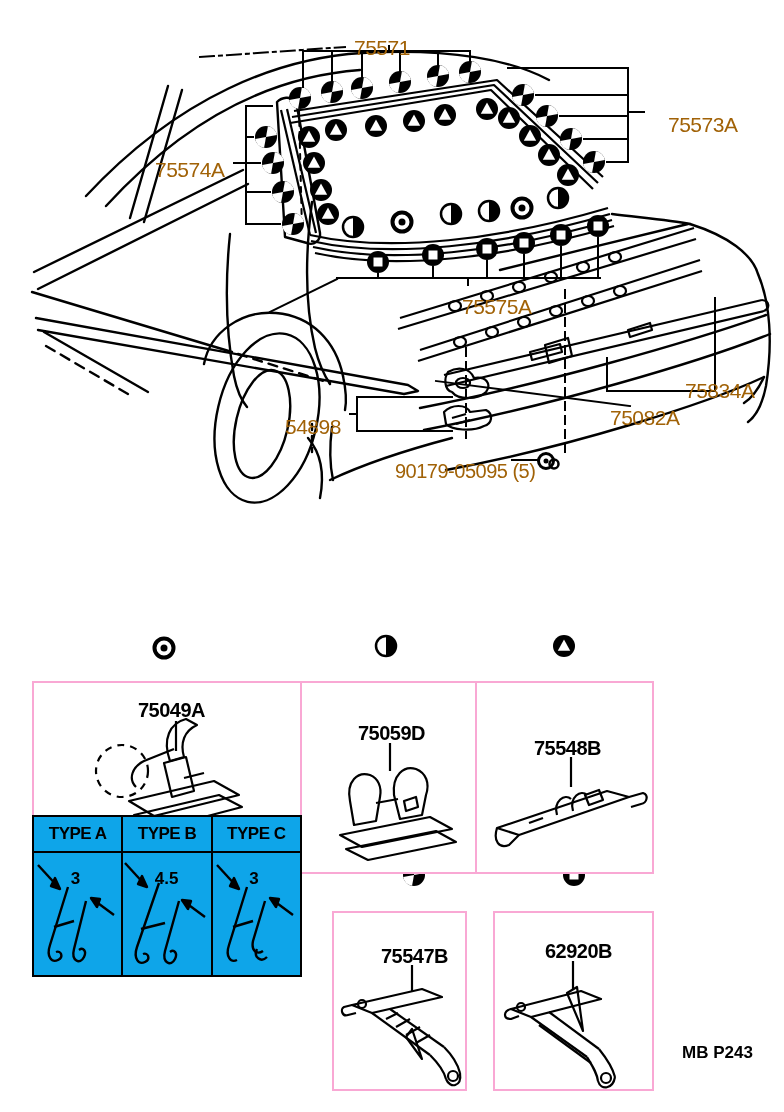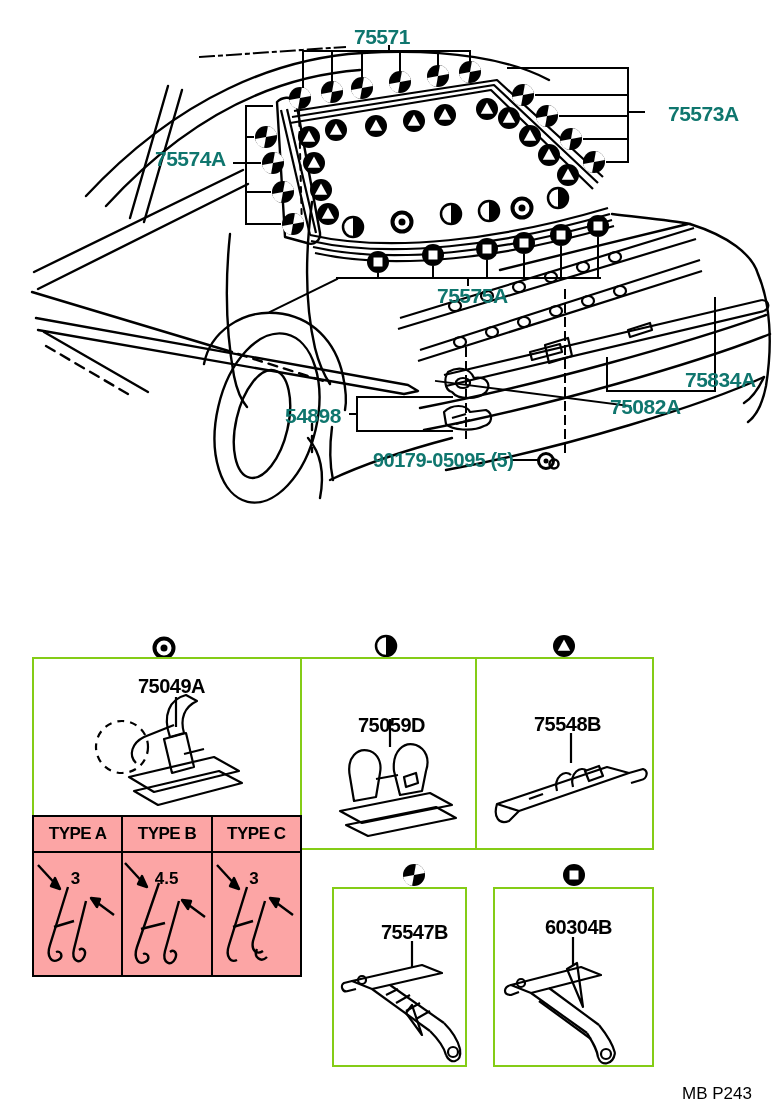--- a/index.html
+++ b/index.html
@@ -2,36 +2,36 @@
 <html><head>
 <meta charset="utf-8">
 <style>
   html,body{margin:0;padding:0;background:#fff;}
   *{box-sizing:border-box;}
   #page{
     position:relative;width:784px;height:1112px;background:#ffffff;
     font-family:"Liberation Sans",sans-serif;color:#000;overflow:hidden;
   }
   .plabel{
-    position:absolute;font-weight:700;font-size:21px;line-height:1;
-    letter-spacing:-0.5px;white-space:nowrap;color:#0f766e;
+    position:absolute;font-weight:400;font-size:21px;line-height:1;
+    letter-spacing:-0.5px;white-space:nowrap;color:#a16207;margin-top:11px;
   }
   .plabel.small{font-size:20px;}
   svg{position:absolute;left:0;top:0;}
-  .pbox{position:absolute;border:2px solid #84cc16;background:#fff;}
+  .pbox{position:absolute;border:2px solid #f9a8d4;background:#fff;margin-top:24px;}
   .boxlabel{position:absolute;font-weight:700;font-size:20px;line-height:1;letter-spacing:-0.5px;white-space:nowrap;}
   .symsvg{position:absolute;overflow:visible;}
-  #type-table{position:absolute;left:32px;top:815px;width:270px;height:162px;border:2px solid #000;display:flex;flex-direction:column;background:#fca5a5;}
+  #type-table{position:absolute;left:32px;top:815px;width:270px;height:162px;border:2px solid #000;display:flex;flex-direction:column;background:#0ea5e9;}
   #type-head{display:flex;height:36px;border-bottom:2px solid #000;}
   #type-body{display:flex;flex:1;}
   .type-hcell{flex:1;display:flex;align-items:center;justify-content:center;font-weight:700;font-size:17px;letter-spacing:-0.5px;}
   .type-hcell:not(:last-child),.type-bcell:not(:last-child){border-right:2px solid #000;}
   .type-bcell{flex:1;position:relative;}
   .dimnum{position:absolute;left:42%;top:14%;font-weight:700;font-size:17px;line-height:1;}
-  #footer-code{position:absolute;left:682px;top:1043px;font-weight:400;font-size:17px;letter-spacing:0;margin-top:41px;}
+  #footer-code{position:absolute;left:682px;top:1043px;font-weight:700;font-size:17px;letter-spacing:0;}
 </style>
 </head>
 <body>
 
 <div id="page">
 
   <svg id="car-art" width="784" height="560" viewBox="0 0 784 560">
     <defs>
       <g id="symQuad">
           <circle r="11" fill="#000"></circle>
@@ -221,25 +221,25 @@
 
       <path d="M512,460 H537"></path>
       <path d="M466,348 V438" stroke-dasharray="8 6"></path>
       <path d="M565,290 V452" stroke-dasharray="8 6"></path>
     </g>
   </svg>
 
   <div class="plabel" style="left:354px;top:26px;">75571</div>
   <div class="plabel" style="left:668px;top:103px;">75573A</div>
   <div class="plabel" style="left:155px;top:148px;">75574A</div>
-  <div class="plabel" style="left:437px;top:285px;">75575A</div>
+  <div class="plabel" style="left:462px;top:285px;">75575A</div>
   <div class="plabel" style="left:685px;top:369px;">75834A</div>
   <div class="plabel" style="left:610px;top:396px;">75082A</div>
   <div class="plabel" style="left:285px;top:405px;">54898</div>
-  <div class="plabel small" style="left:373px;top:450px;">90179-05095 (5)</div>
+  <div class="plabel small" style="left:395px;top:450px;">90179-05095 (5)</div>
 
   <svg class="symsvg" style="left:146px;top:630px;" width="36" height="36" viewBox="-18 -18 36 36">
       <use href="#symRing"></use>
     </svg>
   <svg class="symsvg" style="left:368px;top:628px;" width="36" height="36" viewBox="-18 -18 36 36">
       <use href="#symHalf"></use>
     </svg>
   <svg class="symsvg" style="left:546px;top:628px;" width="36" height="36" viewBox="-18 -18 36 36">
       <use href="#symTri"></use>
     </svg>
@@ -258,21 +258,21 @@
       <path d="M95,118 L180,98 L205,112 L120,133 Z"></path>
       <path d="M100,132 L185,112 L208,124 L124,146 Z"></path>
       <path d="M130,80 L152,74 L160,108 L138,114 Z"></path>
       <path d="M136,78 C128,56 136,40 152,36 L163,42 C150,48 146,60 150,74 Z"></path>
       <path d="M140,66 L110,78 C98,84 94,96 102,104"></path>
       <path d="M150,95 L170,90"></path>
     </svg>
   </div>
 
   <div class="pbox" style="left:300px;top:657px;width:177px;height:193px;">
-    <div class="boxlabel" style="left:56px;top:56px;">75059D</div>
+    <div class="boxlabel" style="left:56px;top:40px;">75059D</div>
     <svg width="173" height="189" viewBox="0 0 173 189" fill="none" stroke="#000" stroke-width="2.2" stroke-linejoin="round">
       <path d="M88,60 V88"></path>
       <path d="M38,152 L128,134 L150,146 L60,164 Z"></path>
       <path d="M44,166 L134,148 L154,159 L66,177 Z"></path>
       <path d="M48,118 C44,98 56,88 68,92 C76,95 80,104 78,114 L74,138 L52,142 Z"></path>
       <path d="M92,112 C90,92 102,82 114,86 C124,90 128,100 124,112 L120,132 L98,136 Z"></path>
       <path d="M74,120 L96,116"></path>
       <path d="M102,118 L114,114 L116,124 L104,128 Z"></path>
     </svg>
   </div>
@@ -350,21 +350,21 @@
       <path d="M52,106 L64,100 M62,114 L76,106 M72,122 L86,114 M82,130 L96,122"></path>
       <path d="M78,116 L88,146 L72,124 Z"></path>
       <path d="M96,142 C104,150 110,158 112,166"></path>
       <path d="M110,134 C118,142 124,152 126,160"></path>
       <path d="M112,166 C116,176 128,174 126,160"></path>
       <circle cx="119" cy="163" r="5"></circle>
     </svg>
   </div>
 
   <div class="pbox" style="left:493px;top:887px;width:161px;height:180px;">
-    <div class="boxlabel" style="left:50px;top:28px;">60304B</div>
+    <div class="boxlabel" style="left:50px;top:28px;">62920B</div>
     <svg width="157" height="176" viewBox="0 0 157 176" fill="none" stroke="#000" stroke-width="2.2" stroke-linejoin="round">
       <path d="M78,48 V76"></path>
       <path d="M16,96 L86,78 L106,86 L36,104 Z"></path>
       <path d="M16,96 C8,98 8,106 16,106 L24,103"></path>
       <circle cx="26" cy="94" r="4"></circle>
       <path d="M72,80 L82,74 L88,118 Z"></path>
       <path d="M36,104 L92,144"></path>
       <path d="M54,99 L104,136"></path>
       <path d="M44,112 L96,150"></path>
       <path d="M92,144 C98,154 102,160 103,168"></path>

